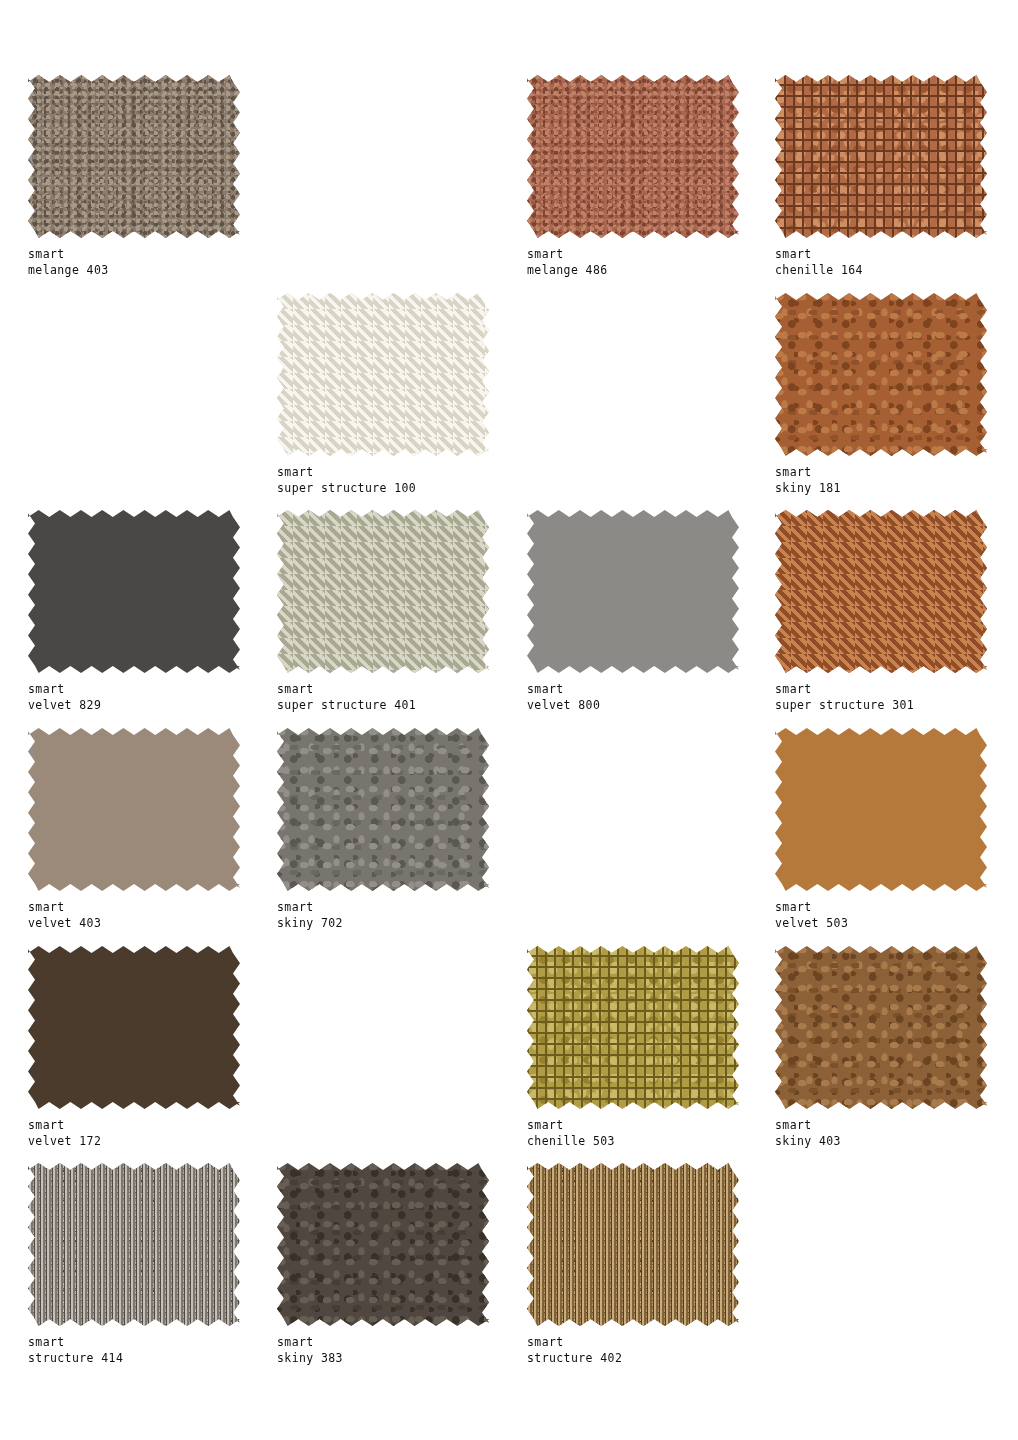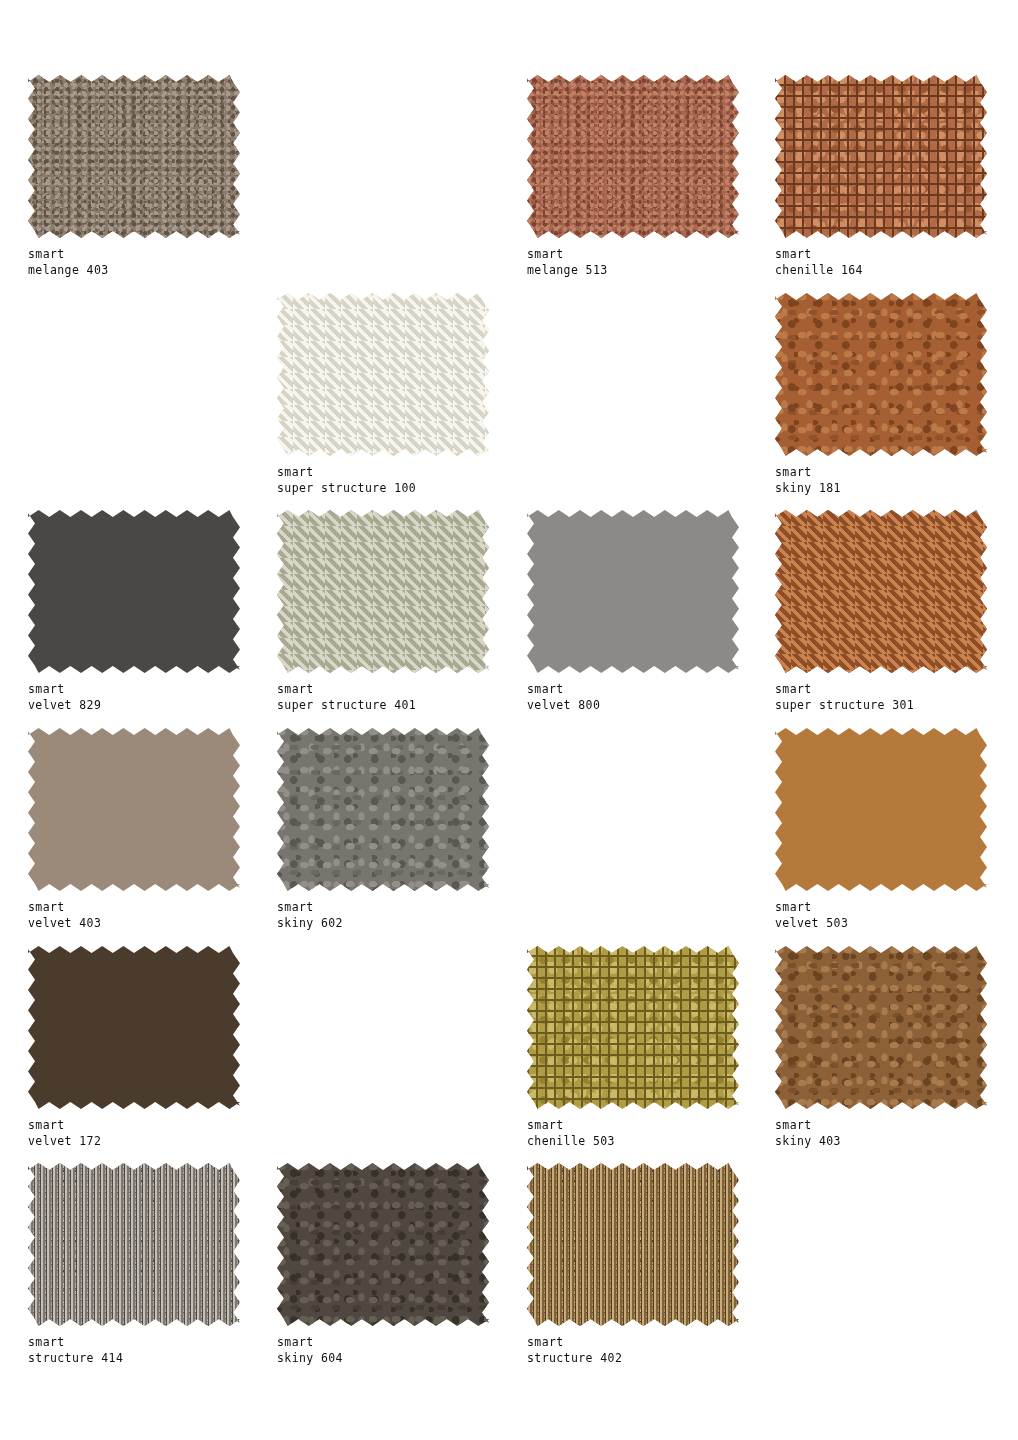--- a/index.html
+++ b/index.html
@@ -69,21 +69,21 @@
         </div>
       </div>
       <div class="swatch-label"><span class="swatch-brand">smart</span><span class="swatch-variant">melange 403</span></div>
     </div>
     <div class="swatch-cell" style="left: 493px; top: 75px;">
       <div style="position: absolute; left: 34px; top: 0px;">
         <div class="swatch-chip" style="width: 212px; height: 163px; clip-path: polygon(0px 7px, 10.6px 0px, 21.2px 7px, 31.8px 0px, 42.4px 7px, 53px 0px, 63.6px 7px, 74.2px 0px, 84.8px 7px, 95.4px 0px, 106px 7px, 116.6px 0px, 127.2px 7px, 137.8px 0px, 148.4px 7px, 159px 0px, 169.6px 7px, 180.2px 0px, 190.8px 7px, 201.4px 0px, 205px 7px, 205px 7px, 212px 17.2px, 205px 27.4px, 212px 37.6px, 205px 47.8px, 212px 57.9px, 205px 68.1px, 212px 78.3px, 205px 88.5px, 212px 98.7px, 205px 108.9px, 212px 119.1px, 205px 129.3px, 212px 139.4px, 205px 149.6px, 212px 159.8px, 205px 156px, 212px 156px, 201.4px 163px, 190.8px 156px, 180.2px 163px, 169.6px 156px, 159px 163px, 148.4px 156px, 137.8px 163px, 127.2px 156px, 116.6px 163px, 106px 156px, 95.4px 163px, 84.8px 156px, 74.2px 163px, 63.6px 156px, 53px 163px, 42.4px 156px, 31.8px 163px, 21.2px 156px, 10.6px 163px, 7px 156px, 7px 156px, 0px 145.8px, 7px 135.6px, 0px 125.4px, 7px 115.3px, 0px 105.1px, 7px 94.9px, 0px 84.7px, 7px 74.5px, 0px 64.3px, 7px 54.1px, 0px 43.9px, 7px 33.8px, 0px 23.6px, 7px 13.4px, 0px 3.2px);">
           <div class="swatch-fabric" style="background: radial-gradient(circle at 20% 25%, rgb(192, 129, 105) 0px, rgb(192, 129, 105) 2px, transparent 2.5px) 0% 0% / 9px 8px, radial-gradient(circle at 65% 60%, rgb(125, 68, 49) 0px, rgb(125, 68, 49) 2px, transparent 2.5px) 0% 0% / 11px 9px, radial-gradient(circle at 85% 15%, rgb(150, 86, 63) 0px, rgb(150, 86, 63) 1.8px, transparent 2.2px) 0% 0% / 7px 7px, radial-gradient(circle at 40% 85%, rgb(192, 129, 105) 0px, rgb(192, 129, 105) 1.6px, transparent 2px) 0% 0% / 13px 11px, radial-gradient(circle at 10% 70%, rgb(125, 68, 49) 0px, rgb(125, 68, 49) 1.6px, transparent 2px) 0% 0% / 8px 10px, radial-gradient(circle at 55% 10%, rgb(192, 129, 105) 0px, rgb(192, 129, 105) 1.4px, transparent 1.8px) 0% 0% / 6px 6px,  0% 0% / auto rgb(169, 103, 79);"></div>
         </div>
       </div>
-      <div class="swatch-label"><span class="swatch-brand">smart</span><span class="swatch-variant">melange 513</span></div>
+      <div class="swatch-label"><span class="swatch-brand">smart</span><span class="swatch-variant">melange 486</span></div>
     </div>
     <div class="swatch-cell" style="left: 741px; top: 75px;">
       <div style="position: absolute; left: 34px; top: 0px;">
         <div class="swatch-chip" style="width: 212px; height: 163px; clip-path: polygon(0px 7px, 10.6px 0px, 21.2px 7px, 31.8px 0px, 42.4px 7px, 53px 0px, 63.6px 7px, 74.2px 0px, 84.8px 7px, 95.4px 0px, 106px 7px, 116.6px 0px, 127.2px 7px, 137.8px 0px, 148.4px 7px, 159px 0px, 169.6px 7px, 180.2px 0px, 190.8px 7px, 201.4px 0px, 205px 7px, 205px 7px, 212px 17.2px, 205px 27.4px, 212px 37.6px, 205px 47.8px, 212px 57.9px, 205px 68.1px, 212px 78.3px, 205px 88.5px, 212px 98.7px, 205px 108.9px, 212px 119.1px, 205px 129.3px, 212px 139.4px, 205px 149.6px, 212px 159.8px, 205px 156px, 212px 156px, 201.4px 163px, 190.8px 156px, 180.2px 163px, 169.6px 156px, 159px 163px, 148.4px 156px, 137.8px 163px, 127.2px 156px, 116.6px 163px, 106px 156px, 95.4px 163px, 84.8px 156px, 74.2px 163px, 63.6px 156px, 53px 163px, 42.4px 156px, 31.8px 163px, 21.2px 156px, 10.6px 163px, 7px 156px, 7px 156px, 0px 145.8px, 7px 135.6px, 0px 125.4px, 7px 115.3px, 0px 105.1px, 7px 94.9px, 0px 84.7px, 7px 74.5px, 0px 64.3px, 7px 54.1px, 0px 43.9px, 7px 33.8px, 0px 23.6px, 7px 13.4px, 0px 3.2px);">
           <div class="swatch-fabric" style="background: repeating-linear-gradient(90deg, rgb(110, 58, 31) 0px, rgb(110, 58, 31) 2px, transparent 2px, transparent 9px) 0% 0% / 18px 22px, repeating-linear-gradient(0deg, rgb(110, 58, 31) 0px, rgb(110, 58, 31) 2px, transparent 2px, transparent 11px) 0% 0% / 18px 22px, radial-gradient(at 30% 35%, rgb(208, 143, 99) 0px, rgb(208, 143, 99) 4px, transparent 5px) 0% 0% / 20px 18px, radial-gradient(at 75% 70%, rgb(154, 86, 48) 0px, rgb(154, 86, 48) 4px, transparent 5px) 0% 0% / 22px 20px, radial-gradient(at 50% 10%, rgb(208, 143, 99) 0px, rgb(208, 143, 99) 3px, transparent 4px) 0% 0% / 16px 16px,  0% 0% / auto rgb(176, 106, 70);"></div>
         </div>
       </div>
       <div class="swatch-label"><span class="swatch-brand">smart</span><span class="swatch-variant">chenille 164</span></div>
     </div>
     <div class="swatch-cell" style="left: 243px; top: 293px;">
@@ -141,21 +141,21 @@
         </div>
       </div>
       <div class="swatch-label"><span class="swatch-brand">smart</span><span class="swatch-variant">velvet 403</span></div>
     </div>
     <div class="swatch-cell" style="left: 243px; top: 728px;">
       <div style="position: absolute; left: 34px; top: 0px;">
         <div class="swatch-chip" style="width: 212px; height: 163px; clip-path: polygon(0px 7px, 10.6px 0px, 21.2px 7px, 31.8px 0px, 42.4px 7px, 53px 0px, 63.6px 7px, 74.2px 0px, 84.8px 7px, 95.4px 0px, 106px 7px, 116.6px 0px, 127.2px 7px, 137.8px 0px, 148.4px 7px, 159px 0px, 169.6px 7px, 180.2px 0px, 190.8px 7px, 201.4px 0px, 205px 7px, 205px 7px, 212px 17.2px, 205px 27.4px, 212px 37.6px, 205px 47.8px, 212px 57.9px, 205px 68.1px, 212px 78.3px, 205px 88.5px, 212px 98.7px, 205px 108.9px, 212px 119.1px, 205px 129.3px, 212px 139.4px, 205px 149.6px, 212px 159.8px, 205px 156px, 212px 156px, 201.4px 163px, 190.8px 156px, 180.2px 163px, 169.6px 156px, 159px 163px, 148.4px 156px, 137.8px 163px, 127.2px 156px, 116.6px 163px, 106px 156px, 95.4px 163px, 84.8px 156px, 74.2px 163px, 63.6px 156px, 53px 163px, 42.4px 156px, 31.8px 163px, 21.2px 156px, 10.6px 163px, 7px 156px, 7px 156px, 0px 145.8px, 7px 135.6px, 0px 125.4px, 7px 115.3px, 0px 105.1px, 7px 94.9px, 0px 84.7px, 7px 74.5px, 0px 64.3px, 7px 54.1px, 0px 43.9px, 7px 33.8px, 0px 23.6px, 7px 13.4px, 0px 3.2px);">
           <div class="swatch-fabric" style="background: radial-gradient(7px 5px at 18% 22%, rgb(145, 143, 135) 0px, rgb(145, 143, 135) 60%, transparent 70%) 0% 0% / 23px 19px, radial-gradient(6px 6px at 62% 48%, rgb(90, 88, 82) 0px, rgb(90, 88, 82) 60%, transparent 70%) 0% 0% / 27px 21px, radial-gradient(8px 4px at 85% 78%, rgb(106, 104, 98) 0px, rgb(106, 104, 98) 60%, transparent 72%) 0% 0% / 21px 25px, radial-gradient(5px 7px at 38% 85%, rgb(145, 143, 135) 0px, rgb(145, 143, 135) 55%, transparent 70%) 0% 0% / 25px 23px, radial-gradient(6px 4px at 8% 62%, rgb(90, 88, 82) 0px, rgb(90, 88, 82) 55%, transparent 70%) 0% 0% / 19px 17px,  0% 0% / auto rgb(119, 117, 110);"></div>
         </div>
       </div>
-      <div class="swatch-label"><span class="swatch-brand">smart</span><span class="swatch-variant">skiny 602</span></div>
+      <div class="swatch-label"><span class="swatch-brand">smart</span><span class="swatch-variant">skiny 702</span></div>
     </div>
     <div class="swatch-cell" style="left: 741px; top: 728px;">
       <div style="position: absolute; left: 34px; top: 0px;">
         <div class="swatch-chip" style="width: 212px; height: 163px; clip-path: polygon(0px 7px, 10.6px 0px, 21.2px 7px, 31.8px 0px, 42.4px 7px, 53px 0px, 63.6px 7px, 74.2px 0px, 84.8px 7px, 95.4px 0px, 106px 7px, 116.6px 0px, 127.2px 7px, 137.8px 0px, 148.4px 7px, 159px 0px, 169.6px 7px, 180.2px 0px, 190.8px 7px, 201.4px 0px, 205px 7px, 205px 7px, 212px 17.2px, 205px 27.4px, 212px 37.6px, 205px 47.8px, 212px 57.9px, 205px 68.1px, 212px 78.3px, 205px 88.5px, 212px 98.7px, 205px 108.9px, 212px 119.1px, 205px 129.3px, 212px 139.4px, 205px 149.6px, 212px 159.8px, 205px 156px, 212px 156px, 201.4px 163px, 190.8px 156px, 180.2px 163px, 169.6px 156px, 159px 163px, 148.4px 156px, 137.8px 163px, 127.2px 156px, 116.6px 163px, 106px 156px, 95.4px 163px, 84.8px 156px, 74.2px 163px, 63.6px 156px, 53px 163px, 42.4px 156px, 31.8px 163px, 21.2px 156px, 10.6px 163px, 7px 156px, 7px 156px, 0px 145.8px, 7px 135.6px, 0px 125.4px, 7px 115.3px, 0px 105.1px, 7px 94.9px, 0px 84.7px, 7px 74.5px, 0px 64.3px, 7px 54.1px, 0px 43.9px, 7px 33.8px, 0px 23.6px, 7px 13.4px, 0px 3.2px);">
           <div class="swatch-fabric" style="background: rgb(181, 121, 60);"></div>
         </div>
       </div>
       <div class="swatch-label"><span class="swatch-brand">smart</span><span class="swatch-variant">velvet 503</span></div>
     </div>
     <div class="swatch-cell" style="left: -6px; top: 946px;">
@@ -189,21 +189,21 @@
         </div>
       </div>
       <div class="swatch-label"><span class="swatch-brand">smart</span><span class="swatch-variant">structure 414</span></div>
     </div>
     <div class="swatch-cell" style="left: 243px; top: 1163px;">
       <div style="position: absolute; left: 34px; top: 0px;">
         <div class="swatch-chip" style="width: 212px; height: 163px; clip-path: polygon(0px 7px, 10.6px 0px, 21.2px 7px, 31.8px 0px, 42.4px 7px, 53px 0px, 63.6px 7px, 74.2px 0px, 84.8px 7px, 95.4px 0px, 106px 7px, 116.6px 0px, 127.2px 7px, 137.8px 0px, 148.4px 7px, 159px 0px, 169.6px 7px, 180.2px 0px, 190.8px 7px, 201.4px 0px, 205px 7px, 205px 7px, 212px 17.2px, 205px 27.4px, 212px 37.6px, 205px 47.8px, 212px 57.9px, 205px 68.1px, 212px 78.3px, 205px 88.5px, 212px 98.7px, 205px 108.9px, 212px 119.1px, 205px 129.3px, 212px 139.4px, 205px 149.6px, 212px 159.8px, 205px 156px, 212px 156px, 201.4px 163px, 190.8px 156px, 180.2px 163px, 169.6px 156px, 159px 163px, 148.4px 156px, 137.8px 163px, 127.2px 156px, 116.6px 163px, 106px 156px, 95.4px 163px, 84.8px 156px, 74.2px 163px, 63.6px 156px, 53px 163px, 42.4px 156px, 31.8px 163px, 21.2px 156px, 10.6px 163px, 7px 156px, 7px 156px, 0px 145.8px, 7px 135.6px, 0px 125.4px, 7px 115.3px, 0px 105.1px, 7px 94.9px, 0px 84.7px, 7px 74.5px, 0px 64.3px, 7px 54.1px, 0px 43.9px, 7px 33.8px, 0px 23.6px, 7px 13.4px, 0px 3.2px);">
           <div class="swatch-fabric" style="background: radial-gradient(7px 5px at 18% 22%, rgb(102, 93, 83) 0px, rgb(102, 93, 83) 60%, transparent 70%) 0% 0% / 23px 19px, radial-gradient(6px 6px at 62% 48%, rgb(56, 49, 41) 0px, rgb(56, 49, 41) 60%, transparent 70%) 0% 0% / 27px 21px, radial-gradient(8px 4px at 85% 78%, rgb(70, 62, 54) 0px, rgb(70, 62, 54) 60%, transparent 72%) 0% 0% / 21px 25px, radial-gradient(5px 7px at 38% 85%, rgb(102, 93, 83) 0px, rgb(102, 93, 83) 55%, transparent 70%) 0% 0% / 25px 23px, radial-gradient(6px 4px at 8% 62%, rgb(56, 49, 41) 0px, rgb(56, 49, 41) 55%, transparent 70%) 0% 0% / 19px 17px,  0% 0% / auto rgb(80, 72, 64);"></div>
         </div>
       </div>
-      <div class="swatch-label"><span class="swatch-brand">smart</span><span class="swatch-variant">skiny 604</span></div>
+      <div class="swatch-label"><span class="swatch-brand">smart</span><span class="swatch-variant">skiny 383</span></div>
     </div>
     <div class="swatch-cell" style="left: 493px; top: 1163px;">
       <div style="position: absolute; left: 34px; top: 0px;">
         <div class="swatch-chip" style="width: 212px; height: 163px; clip-path: polygon(0px 7px, 10.6px 0px, 21.2px 7px, 31.8px 0px, 42.4px 7px, 53px 0px, 63.6px 7px, 74.2px 0px, 84.8px 7px, 95.4px 0px, 106px 7px, 116.6px 0px, 127.2px 7px, 137.8px 0px, 148.4px 7px, 159px 0px, 169.6px 7px, 180.2px 0px, 190.8px 7px, 201.4px 0px, 205px 7px, 205px 7px, 212px 17.2px, 205px 27.4px, 212px 37.6px, 205px 47.8px, 212px 57.9px, 205px 68.1px, 212px 78.3px, 205px 88.5px, 212px 98.7px, 205px 108.9px, 212px 119.1px, 205px 129.3px, 212px 139.4px, 205px 149.6px, 212px 159.8px, 205px 156px, 212px 156px, 201.4px 163px, 190.8px 156px, 180.2px 163px, 169.6px 156px, 159px 163px, 148.4px 156px, 137.8px 163px, 127.2px 156px, 116.6px 163px, 106px 156px, 95.4px 163px, 84.8px 156px, 74.2px 163px, 63.6px 156px, 53px 163px, 42.4px 156px, 31.8px 163px, 21.2px 156px, 10.6px 163px, 7px 156px, 7px 156px, 0px 145.8px, 7px 135.6px, 0px 125.4px, 7px 115.3px, 0px 105.1px, 7px 94.9px, 0px 84.7px, 7px 74.5px, 0px 64.3px, 7px 54.1px, 0px 43.9px, 7px 33.8px, 0px 23.6px, 7px 13.4px, 0px 3.2px);">
           <div class="swatch-fabric" style="background: repeating-linear-gradient(90deg, rgb(83, 64, 31) 0px, rgb(83, 64, 31) 1px, rgb(201, 171, 124) 1px, rgb(201, 171, 124) 3px, rgb(128, 99, 57) 3px, rgb(128, 99, 57) 5px, transparent 5px, transparent 6px) 0% 0% / 6px 6px, repeating-linear-gradient(0deg, rgba(83, 64, 31, 0.667) 0px, rgba(83, 64, 31, 0.667) 1px, rgba(201, 171, 124, 0.533) 1px, rgba(201, 171, 124, 0.533) 3px, transparent 3px, transparent 6px) 0% 0% / 6px 6px, radial-gradient(circle at 30% 40%, rgb(201, 171, 124) 0px, rgb(201, 171, 124) 1.2px, transparent 1.6px) 0% 0% / 11px 9px, radial-gradient(circle at 70% 80%, rgb(83, 64, 31) 0px, rgb(83, 64, 31) 1.2px, transparent 1.6px) 0% 0% / 13px 10px,  0% 0% / auto rgb(155, 124, 80);"></div>
         </div>
       </div>
       <div class="swatch-label"><span class="swatch-brand">smart</span><span class="swatch-variant">structure 402</span></div>
     </div>
   </div>

